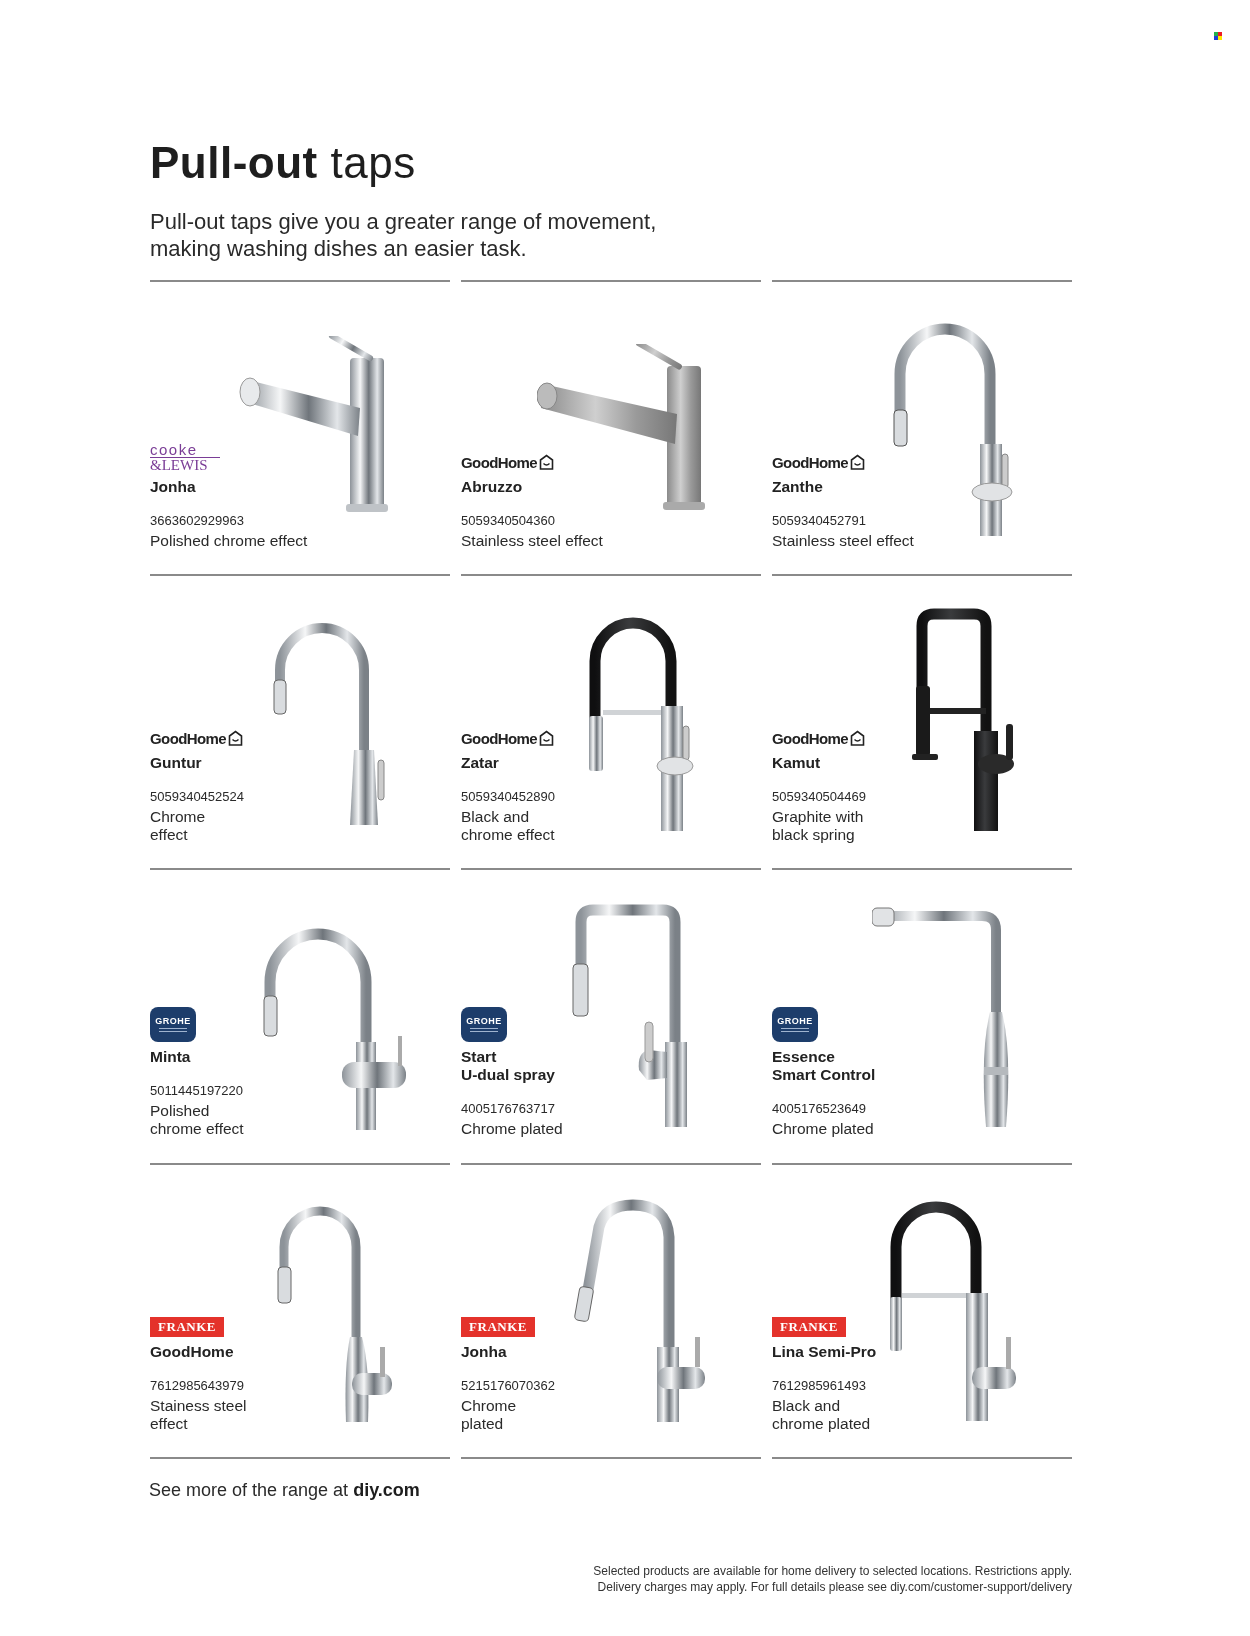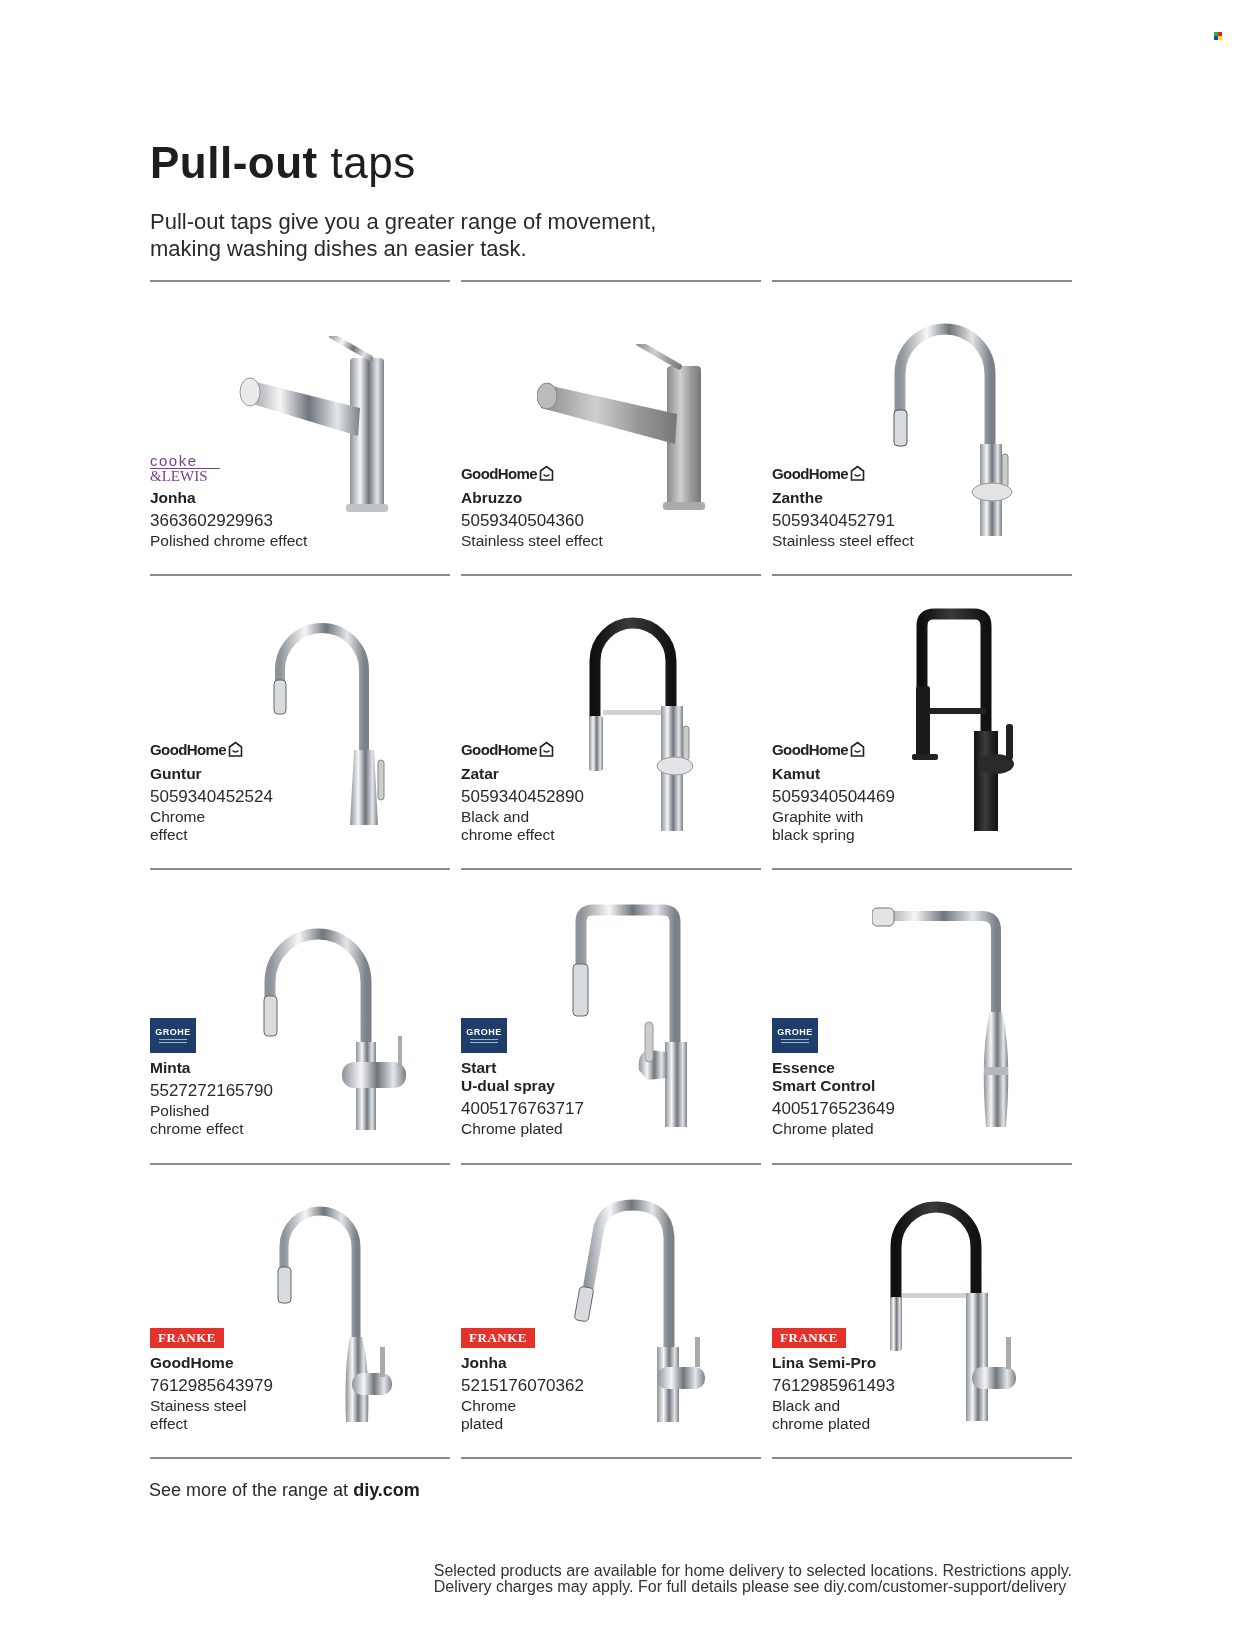--- a/index.html
+++ b/index.html
@@ -13,33 +13,33 @@
   .intro { position:absolute; left:150px; top:208px; font-size:22px; line-height:27px; color:#2a2a2a; width:600px; }
   .divider { position:absolute; height:2px; background:#8a8a8a; }
   .cell { position:absolute; width:300px; height:290px; }
   .cell .info { position:absolute; left:0; bottom:24px; width:175px; }
   .brand { display:block; margin-bottom:6px; }
   .brand-goodhome { font-size:15px; font-weight:700; letter-spacing:-0.6px; color:#222; display:flex; align-items:center; gap:2px; height:20px; }
   .brand-goodhome svg { width:15px; height:16px; }
   .brand-cooke { color:#7a3d96; font-family:"Liberation Serif", serif; font-size:15px; line-height:14px; width:70px; }
   .brand-cooke .top { font-family:"Liberation Sans", sans-serif; font-size:15px; letter-spacing:1.5px; display:block; }
   .brand-cooke .bot { border-top:1px solid #7a3d96; display:block; font-size:15px; letter-spacing:0px; }
-  .brand-grohe { width:46px; height:35px; background:#1d3d6b; color:#fff; font-size:9px; font-weight:700; text-align:center; letter-spacing:0.5px; padding-top:9px; box-sizing:border-box; }
+  .brand-grohe { width:46px; height:35px; background:#1d3d6b; color:#fff; font-size:9px; font-weight:700; text-align:center; letter-spacing:0.5px; padding-top:9px; box-sizing:border-box;border-radius:8px; }
   .brand-grohe .waves { display:block; width:28px; margin:2px auto 0; border-top:1px solid #9fb3cf; border-bottom:1px solid #9fb3cf; height:2px; }
   .brand-franke { width:74px; height:20px; background:#e4322b; color:#fff; font-family:"Liberation Serif", serif; font-weight:700; font-size:13px; letter-spacing:0.5px; text-align:center; line-height:20px; }
   .pname { font-size:15.5px; font-weight:700; line-height:18px; color:#222; }
-  .pcode { font-size:17px; line-height:22px; color:#2a2a2a; margin-top:3px; }
+  .pcode { font-size:13px; line-height:22px; color:#2a2a2a; margin-top:14px; }
   .pfinish { font-size:15.5px; line-height:18px; color:#2a2a2a; }
   .tap { position:absolute; }
   .see-more { position:absolute; left:149px; top:1480px; font-size:18px; color:#2a2a2a; }
   .see-more b { font-weight:700; color:#1e1e1e; }
   .footer-left { position:absolute; left:43px; top:1634px; font-size:18px; color:#000000; }
   .footer-left .num { font-weight:700; }
   .footer-left .sep { margin:0 14px; }
-  .footer-right { position:absolute; right:178px; top:1563px; font-size:16px; line-height:16px; color:#333; }
+  .footer-right { position:absolute; right:178px; top:1563px; font-size:12px; line-height:16px; text-align:right; color:#333; }
 </style>
 </head>
 <body>
 
 <div class="corner">
   <span style="left:0;top:0;background:#22b14c"></span>
   <span style="left:4px;top:0;background:#ed1c24"></span>
   <span style="left:0;top:4px;background:#1f3fd6"></span>
   <span style="left:4px;top:4px;background:#ffe800"></span>
 </div>
@@ -235,21 +235,21 @@
     <rect x="98" y="130" width="20" height="88" fill="url(#chrome)"></rect>
     <rect x="84" y="150" width="64" height="26" rx="12" fill="url(#chrome)"></rect>
     <rect x="140" y="124" width="4" height="30" fill="#aaa"></rect>
   </svg>
   <div class="info">
     <div class="brand brand-grohe">
       <span>GROHE</span>
       <span class="waves"></span>
     </div>
     <div class="pname">Minta</div>
-    <div class="pcode">5527272165790</div>
+    <div class="pcode">5011445197220</div>
     <div class="pfinish">Polished</div>
     <div class="pfinish">chrome effect</div>
   </div>
 </div>
 
 <div class="cell" style="left:461px;top:872px">
   <svg class="tap" style="left:106px;top:30px" width="130" height="230" viewBox="0 0 130 230">
     <path d="M14 110 V20 Q14 8 26 8 H96 Q108 8 108 20 V225" fill="none" stroke="url(#chrome)" stroke-width="11"></path>
     <rect x="6" y="62" width="15" height="52" rx="4" fill="#d9dcdf" stroke="#666"></rect>
     <rect x="98" y="140" width="22" height="85" fill="url(#chrome)"></rect>

